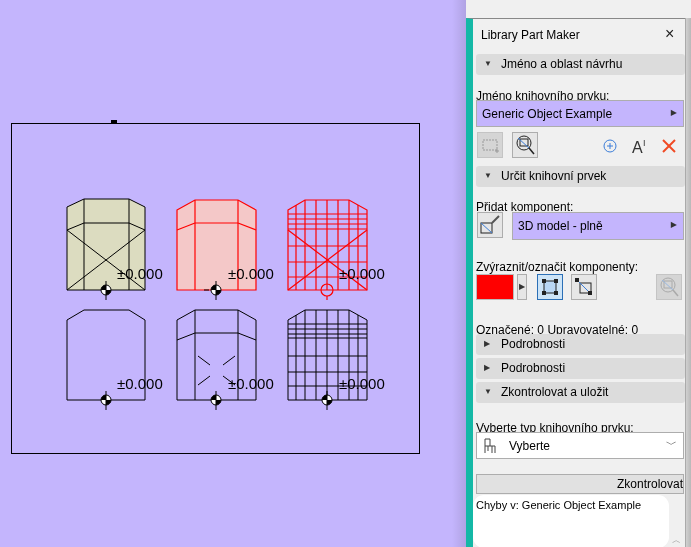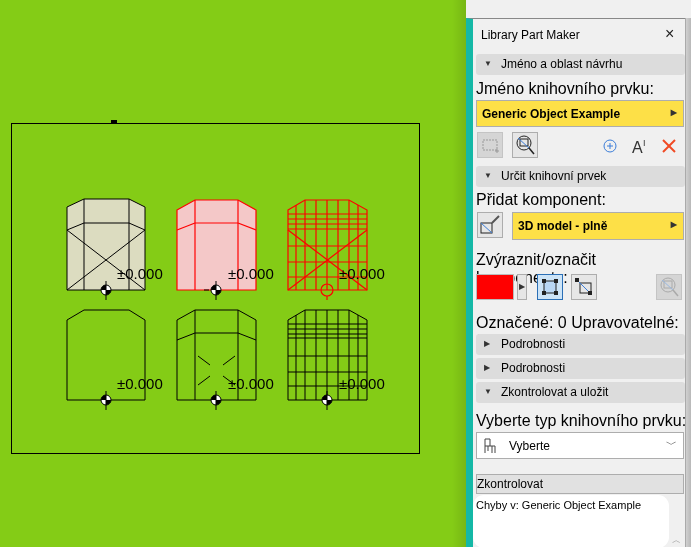--- a/index.html
+++ b/index.html
@@ -1,44 +1,44 @@
 <!DOCTYPE html>
 <html><head>
   <meta charset="utf-8">
   <style>
     html, body { margin:0; padding:0; }
     body { width:691px; height:547px; overflow:hidden; background:#f0f0f0; position:relative; font-family:"Liberation Sans", sans-serif; }
-    .canvas { position:absolute; left:0; top:0; width:466px; height:547px; background:#84cc16; }
+    .canvas { position:absolute; left:0; top:0; width:466px; height:547px; background:#c4b5fd; }
     .frame { position:absolute; left:11px; top:123px; width:409px; height:331px; border:1px solid #000; box-sizing:border-box; }
     .marker { position:absolute; left:111px; top:120px; width:6px; height:3px; background:#000; }
     .shade { position:absolute; left:452px; top:0; width:14px; height:547px; background:linear-gradient(to right, rgba(0,0,0,0), rgba(0,0,0,0.10)); }
     svg.drawings { position:absolute; left:0; top:0; }
     .elev { font-family:"Liberation Sans", sans-serif; font-size:15px; fill:#000; }
 
     .panel { position:absolute; left:466px; top:18px; width:225px; height:529px; background:#f0f0f0; border-left:7px solid #14b8a6; border-top:1px solid #888; box-sizing:border-box; }
     .panel-right { position:absolute; left:685px; top:18px; width:6px; height:529px; background:linear-gradient(to right,#d0d0d0,#b8b8b8); border-left:1px solid #aaa; box-sizing:border-box; }
     .title { position:absolute; left:8px; top:9px; font-size:12px; color:#000; }
     .close { position:absolute; left:192px; top:6px; font-size:16px; color:#222; cursor:pointer; }
     .section { position:absolute; left:3px; width:209px; height:21px; background:#dcdcdc; border-radius:3px; font-size:12px; color:#000; }
     .section .tri { position:absolute; left:8px; top:5px; font-size:8px; color:#333; }
     .section .lbl { position:absolute; left:25px; top:3px; }
-    .label { position:absolute; left:3px; font-size:16px; color:#000; }
-    .field { position:absolute; left:3px; width:208px; height:27px; background:#fde047; border:1px solid #adadad; box-sizing:border-box; font-size:12px;font-weight:bold; }
+    .label { position:absolute; left:3px; font-size:12px; color:#000;margin-top:9px; }
+    .field { position:absolute; left:3px; width:208px; height:27px; background:#c4b5fd; border:1px solid #adadad; box-sizing:border-box; font-size:12px; }
     .field .txt { position:absolute; left:5px; top:6px; }
     .field .arr { position:absolute; right:6px; top:7px; font-size:8px; color:#333; }
     .iconbtn { position:absolute; width:26px; height:26px; border:1px solid #adadad; box-sizing:border-box; background:#e6e6e6; }
     .iconbtn.disabled { background:#d5d5d5; border-color:#c4c4c4; }
     .iconbtn.active { background:#cde4f7; border-color:#2b6fb6; }
     .swatch { position:absolute; left:3px; top:255px; width:38px; height:26px; background:#ff0000; border:1px solid #bbb; box-sizing:border-box; }
     .swatch-arr { position:absolute; left:44px; top:255px; width:10px; height:26px; border:1px solid #adadad; box-sizing:border-box; background:#e6e6e6; font-size:8px; text-align:center; line-height:24px; color:#333; }
     .select { position:absolute; left:3px; top:413px; width:208px; height:27px; background:#fff; border:1px solid #adadad; box-sizing:border-box; font-size:12px; }
     .select .txt { position:absolute; left:32px; top:6px; }
     .select .chev { position:absolute; right:6px; top:4px; font-size:11px; color:#555; }
     .select .ico { position:absolute; left:5px; top:4px; }
-    .btn { position:absolute; left:3px; top:455px; width:208px; height:20px; background:#e1e1e1; border:1px solid #adadad; box-sizing:border-box; font-size:12px; text-align:left; line-height:18px; cursor:pointer; }
+    .btn { position:absolute; left:3px; top:455px; width:208px; height:20px; background:#e1e1e1; border:1px solid #adadad; box-sizing:border-box; font-size:12px; text-align:right; line-height:18px; cursor:pointer; }
     .errors { position:absolute; left:0; top:476px; width:196px; height:53px; background:#fff; font-size:11px;border-radius:11px; }
     .errors .txt { position:absolute; left:3px; top:4px; }
     .scroll-up { position:absolute; left:199px; top:515px; font-size:9px; color:#999; }
   </style>
 </head>
 <body>
 
 <div class="canvas">
   <div class="marker"></div>
   <div class="frame"></div>

